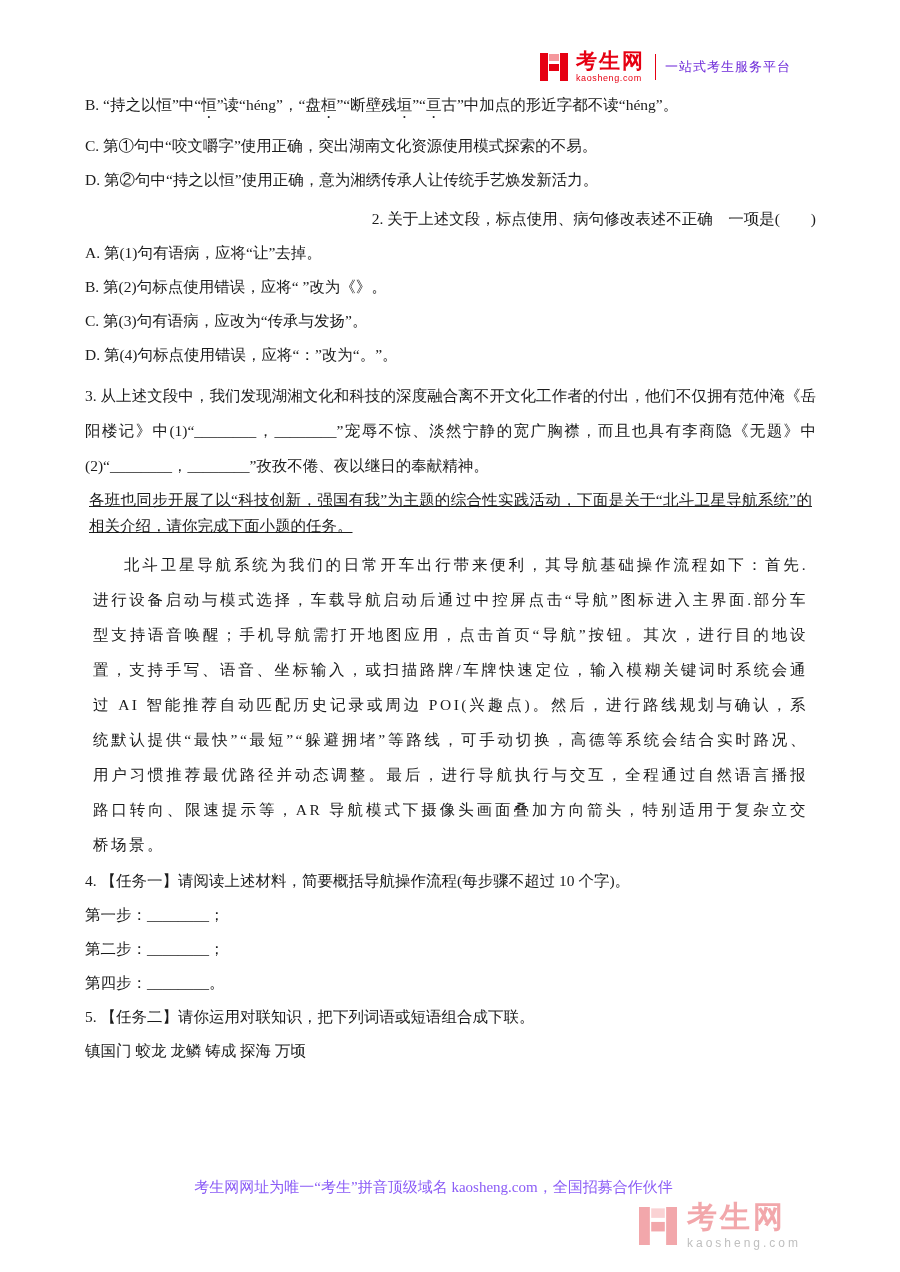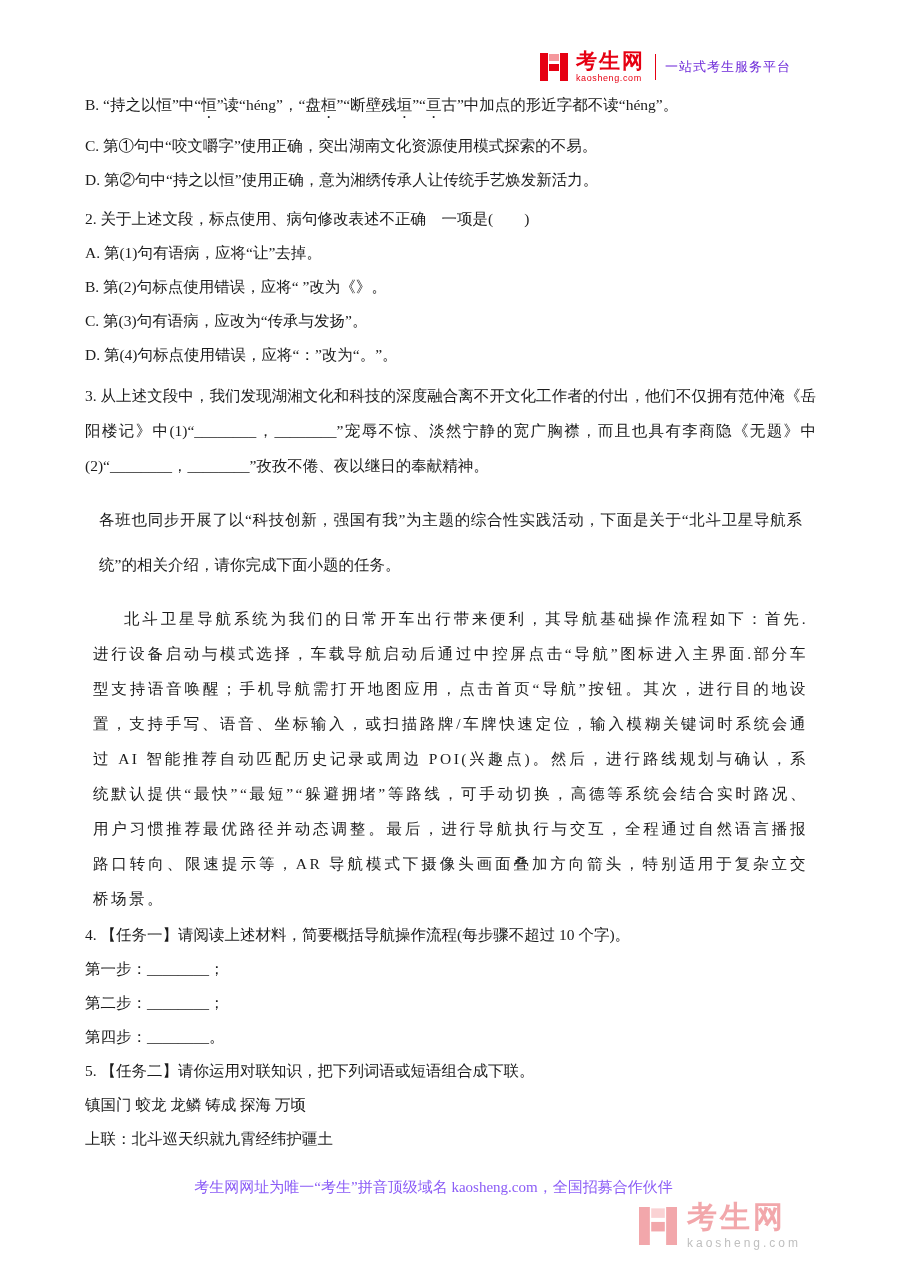--- a/index.html
+++ b/index.html
@@ -52,31 +52,32 @@
 
   
   .content {
     position: absolute;
     left: 85px;
     top: 94px;
     width: 731px;
     font-size: 15.5px;
   }
   .line { margin: 0 0 13px 0; line-height: 21px; }
-  .mt-lg { margin-top: 18px; }
+  .mt-lg { margin-top: 18px; text-align: right; }
   .mt-sm { margin-top: 6px; }
   .para-justify {
     text-align: justify;
     line-height: 35px;
     margin: 0 0 0 0;
   }
   .para-intro {
     text-align: justify;
-    line-height: 45px;
-    margin: 14px;
+    line-height: 26px;
+    margin: 4px;
+    text-decoration: underline;
   }
   .para-material {
     text-align: justify;
     line-height: 35px;
     letter-spacing: 2.5px;
     text-indent: 2em;
     margin: 8px;
   }
   .em-dot {
     text-emphasis: filled dot;
@@ -159,21 +160,20 @@
 
     <p class="para-material">北斗卫星导航系统为我们的日常开车出行带来便利，其导航基础操作流程如下：首先.进行设备启动与模式选择，车载导航启动后通过中控屏点击“导航”图标进入主界面.部分车型支持语音唤醒；手机导航需打开地图应用，点击首页“导航”按钮。其次，进行目的地设置，支持手写、语音、坐标输入，或扫描路牌/车牌快速定位，输入模糊关键词时系统会通过 AI 智能推荐自动匹配历史记录或周边 POI(兴趣点)。然后，进行路线规划与确认，系统默认提供“最快”“最短”“躲避拥堵”等路线，可手动切换，高德等系统会结合实时路况、用户习惯推荐最优路径并动态调整。最后，进行导航执行与交互，全程通过自然语言播报路口转向、限速提示等，AR 导航模式下摄像头画面叠加方向箭头，特别适用于复杂立交桥场景。</p>
 
     <p class="line mt-sm">4. 【任务一】请阅读上述材料，简要概括导航操作流程(每步骤不超过 10 个字)。</p>
     <p class="line">第一步：________；</p>
     <p class="line">第二步：________；</p>
     <p class="line">第四步：________。</p>
 
     <p class="line mt-sm">5. 【任务二】请你运用对联知识，把下列词语或短语组合成下联。</p>
     <p class="line">镇国门 蛟龙 龙鳞 铸成 探海 万顷</p>
-    <p class="line">上联：北斗巡天织就九霄经纬护疆土</p>
 
   </div>
 
   <div class="footer">考生网网址为唯一“考生”拼音顶级域名 kaosheng.com，全国招募合作伙伴</div>
 
   <div class="watermark">
     <svg class="wm-icon" width="42" height="38" viewBox="0 0 30 28" aria-hidden="true">
       <rect x="1" y="0" width="8" height="28" fill="#f2a7ab"></rect>
       <rect x="21" y="0" width="8" height="28" fill="#f2a7ab"></rect>
       <rect x="10" y="11" width="10" height="7" fill="#f2a7ab"></rect>

